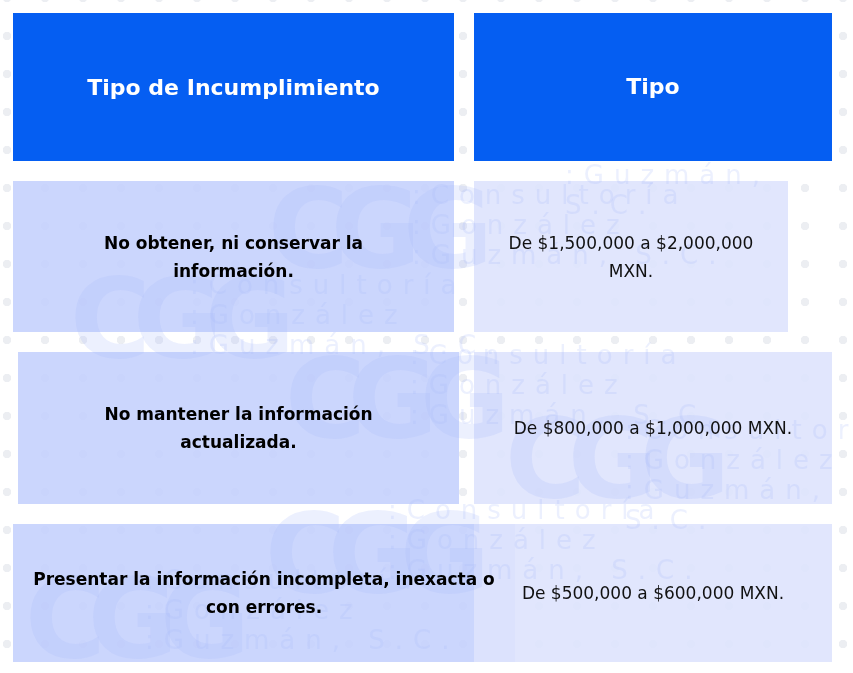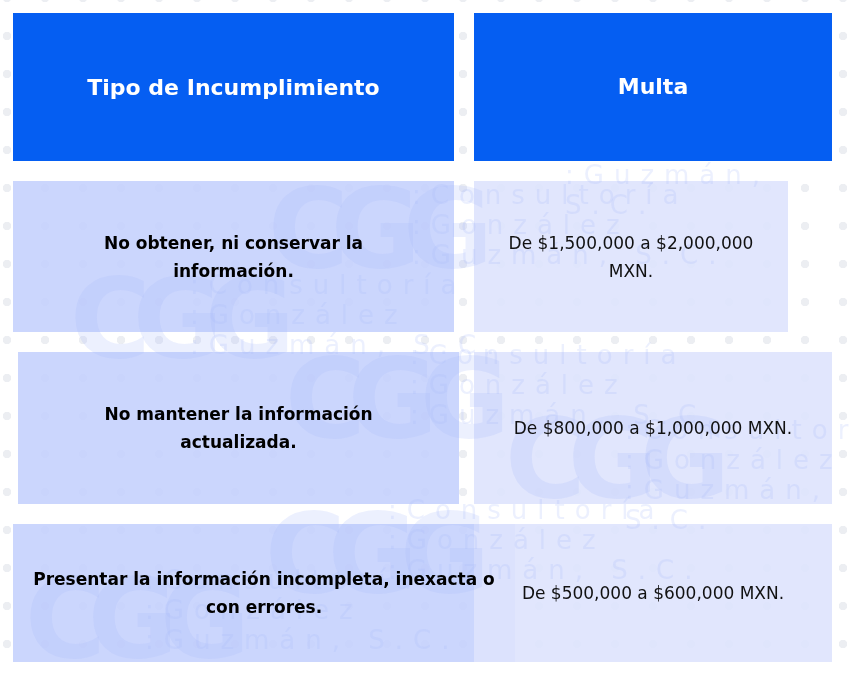--- a/index.html
+++ b/index.html
@@ -31,21 +31,21 @@
     .txt { position: relative; z-index: 2; }
   </style>
 </head>
 <body>
 
 <div class="cell hdr" style="left:13px; top:13px; width:441px; height:148px;">
   <span class="hdr-title txt">Tipo de Incumplimiento</span>
 </div>
 <div class="cell hdr" style="left:474px; top:13px; width:358px; height:148px;">
   <div class="hdr-multa txt">
-    <span class="t1">Multa</span>
+    <span class="t1">Tipo</span>
   </div>
 </div>
 
 <div class="cell lcell" style="left:13px; top:181px; width:441px; height:151px; padding:0 70px;">
   <span class="txt">No obtener, ni conservar la información.</span>
 </div>
 <div class="cell rcell" style="left:474px; top:181px; width:314px; height:151px; padding:0 30px;">
   <span class="txt">De $1,500,000 a $2,000,000 MXN.</span>
 </div>
 

